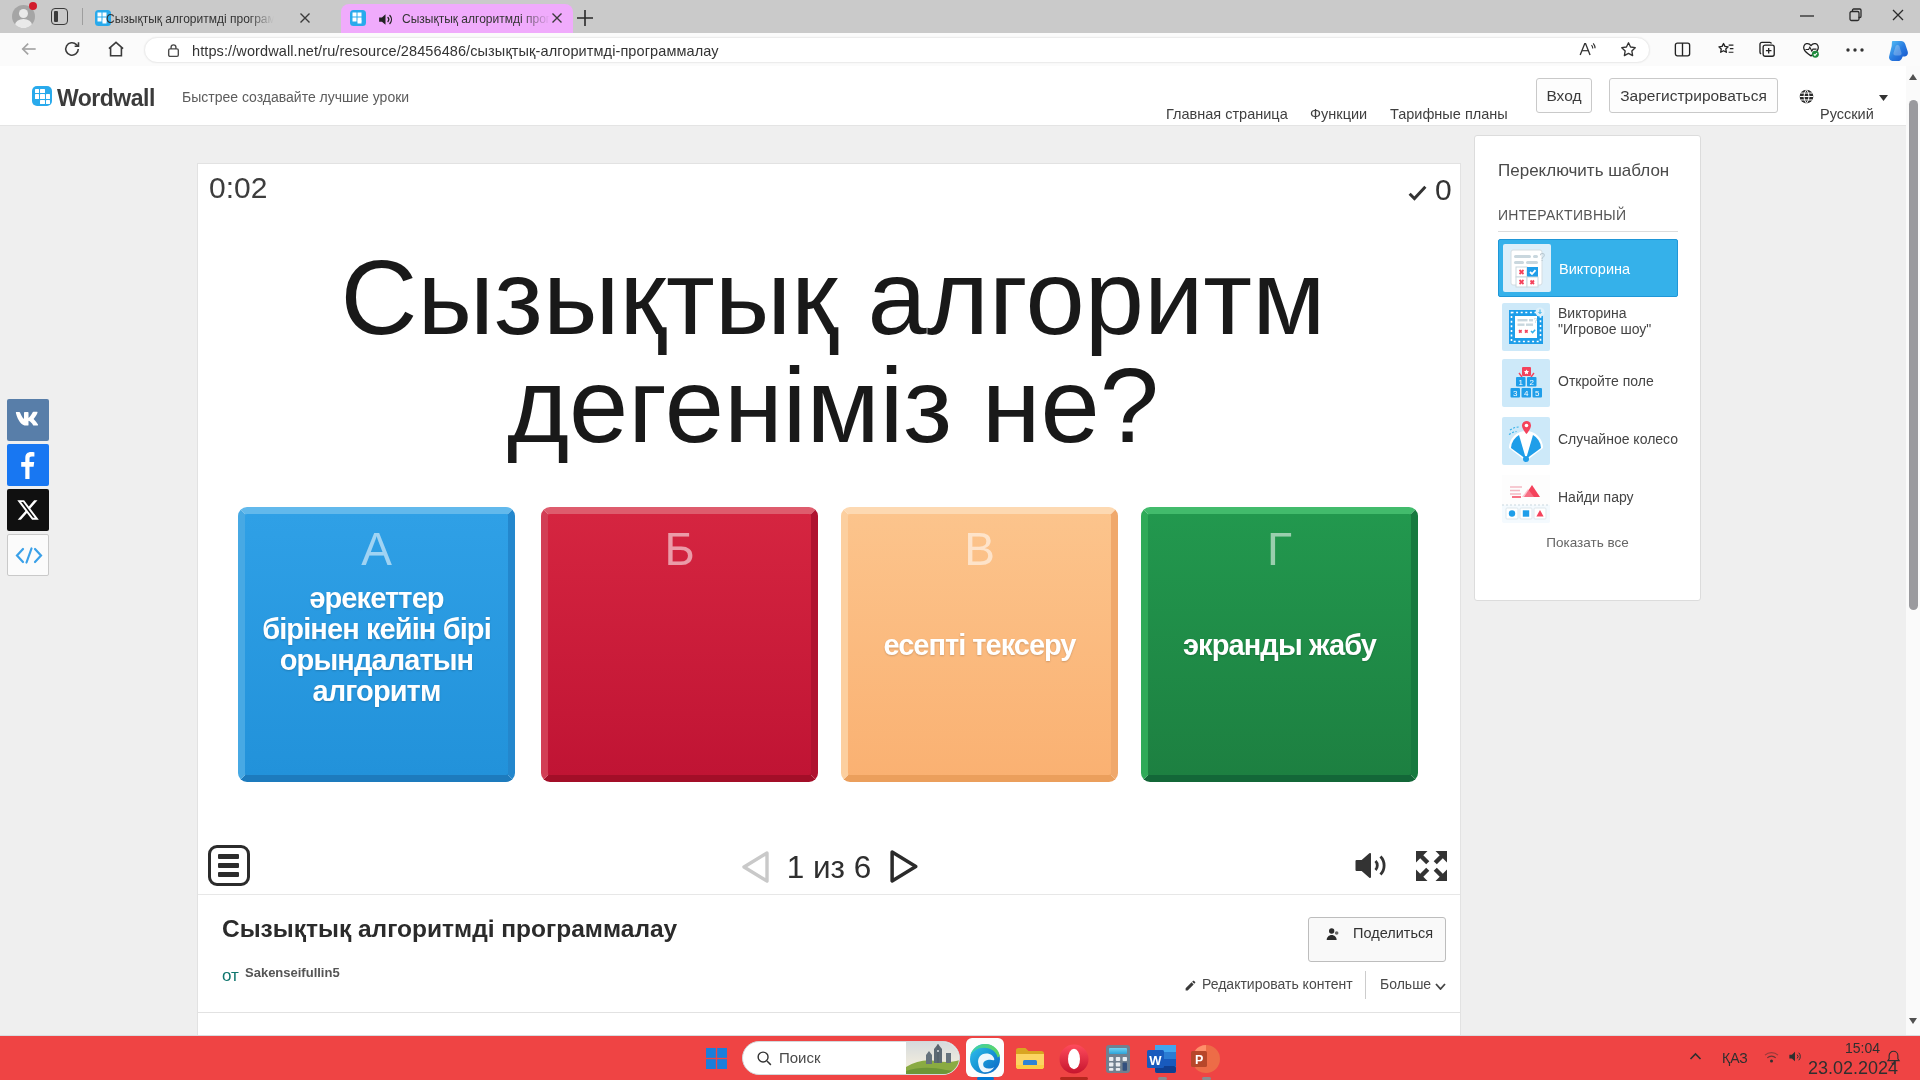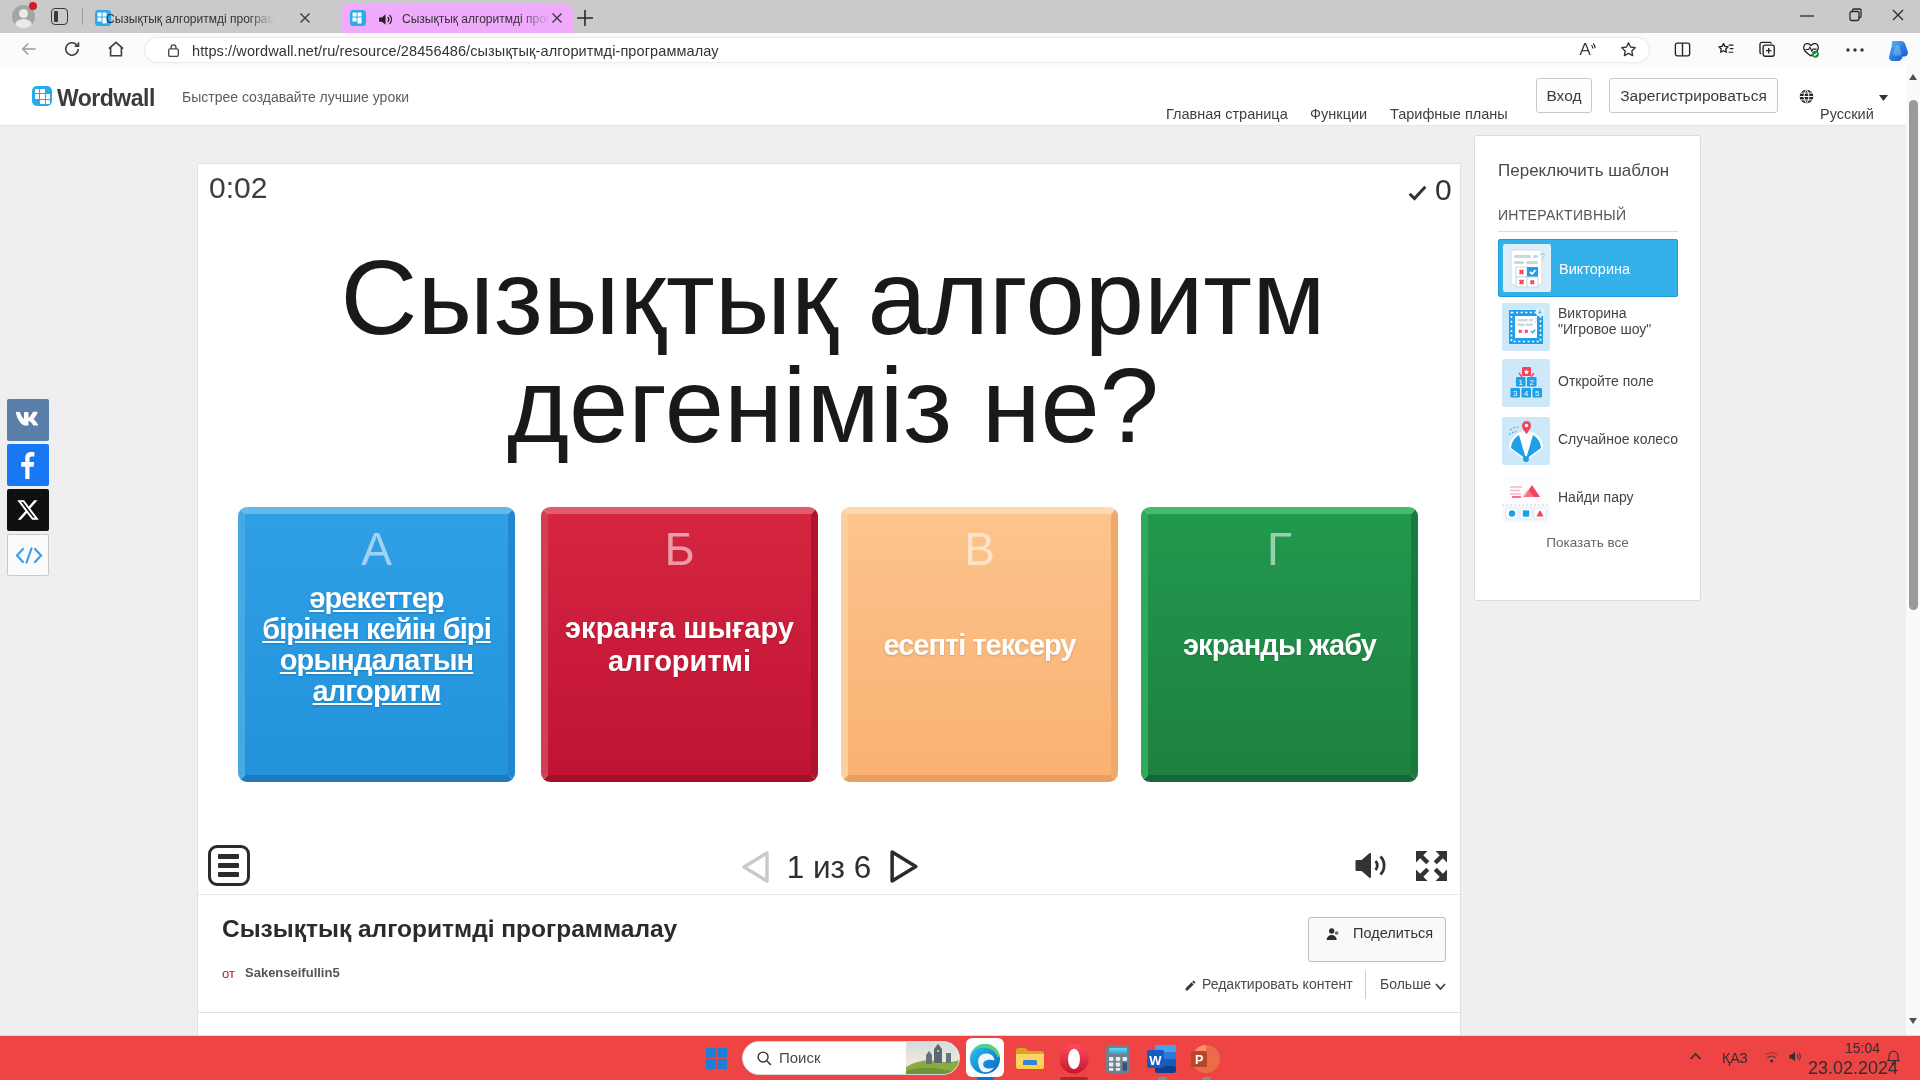--- a/index.html
+++ b/index.html
@@ -56,31 +56,31 @@
 #score0 { left:1237px; top:9px; font-size:30px; color:#333; }
 #question { left:4px; top:80px; width:1262px; text-align:center; font-size:106.5px; line-height:108px; color:#191919; letter-spacing:0;}
 
 .card { top:343px; width:277px; height:275px; border-radius:9px; border:7px solid; text-align:center; color:#fff; font-weight:bold; }
 .card .ltr { position:absolute; left:0; right:0; top:8px; font-size:46px; font-weight:normal; color:rgba(255,255,255,0.55); }
 .card .txt { position:absolute; left:2px; right:2px; top:50%; transform:translateY(-50%); text-shadow:0 1px 2px rgba(0,0,0,0.18); white-space:nowrap;}
 #cardA { left:40px; background:linear-gradient(180deg,#2fa0e6,#2292da); border-color:#62b9ec #2387cd #1d7bbd #47a9e4; }
 #cardB { left:343px; background:linear-gradient(180deg,#d52540,#c01434); border-color:#de5c6d #b01330 #a30e28 #d23e55; }
 #cardC { left:643px; background:linear-gradient(180deg,#fcc48c,#fab172); border-color:#fdd9b2 #f0a86b #eb9f5c #fccf9f; }
 #cardD { left:943px; background:linear-gradient(180deg,#22984e,#1d8041); border-color:#42bb6c #177a3f #136738 #2faa58; }
-#cardA .txt { font-size:29px; letter-spacing:-0.9px; line-height:31px;text-decoration:underline; }
+#cardA .txt { font-size:29px; letter-spacing:-0.9px; line-height:31px; }
 #cardB .txt { font-size:29px; line-height:33px; }
 #cardC .txt { font-size:29px; letter-spacing:-1px; }
 #cardD .txt { font-size:29px; letter-spacing:-0.9px; }
 
 #menubtn { left:10px; top:681px; width:42px; height:41px; border:3px solid #2b2b2b; border-radius:9px; }
 #menubtn div { position:absolute; left:7px; width:21px; height:4.5px; background:#2b2b2b; border-radius:1px; }
 #pageinfo { left:0; top:685px; width:1262px; text-align:center; font-size:31.5px; color:#2f2f2f; }
 #gdivider { left:0; top:730px; width:1262px; height:1px; background:#e7e7e7; }
 #gtitle { left:24px; top:751px; font-size:24.5px; font-weight:bold; color:#2b2b2b; }
-#gby { left:24px; top:802px; font-size:13px; color:#b91c1c; }
+#gby { left:24px; top:802px; font-size:17px; color:#0f766e; }
 #gauthor { left:47px; top:801px; font-size:13px; font-weight:bold; color:#555; }
 #sharebtn { left:1110px; top:753px; width:138px; height:45px; background:#f9f9f9; border:1px solid #bdbdbd; border-radius:3px; font-size:14.5px; color:#333; }
 #editrow { left:986px; top:812px; font-size:14px; color:#4a4a4a; }
 
 #panel2 { left:197px; top:886px; width:1264px; height:40px; background:#fff; border:1px solid #e2e2e2; }
 
 #sidebar { left:1474px; top:9px; width:227px; height:466px; background:#fff; border:1px solid #dcdcdc; border-radius:3px; }
 #sbtitle { left:23px; top:25px; font-size:17px; color:#4a4a4a; }
 #sbcat { left:23px; top:71px; font-size:14px; color:#555; letter-spacing:0.3px;}
 #sbline { left:23px; top:95px; width:180px; height:1px; background:#ddd; }
@@ -283,21 +283,20 @@
           <path d="M3 13.5l5.5 5.5L21 5.5"></path>
         </svg>0</div>
     <div class="abs" id="question">Сызықтық алгоритм<br>дегеніміз не?</div>
 
     <div class="abs card" id="cardA">
         <div class="ltr">А</div>
         <div class="txt">әрекеттер<br>бірінен кейін бірі<br>орындалатын<br>алгоритм</div>
       </div>
     <div class="abs card" id="cardB">
         <div class="ltr">Б</div>
-        <div class="txt">экранға шығару<br>алгоритмі</div>
       </div>
     <div class="abs card" id="cardC">
         <div class="ltr">В</div>
         <div class="txt">есепті тексеру</div>
       </div>
     <div class="abs card" id="cardD">
         <div class="ltr">Г</div>
         <div class="txt">экранды жабу</div>
       </div>
 

